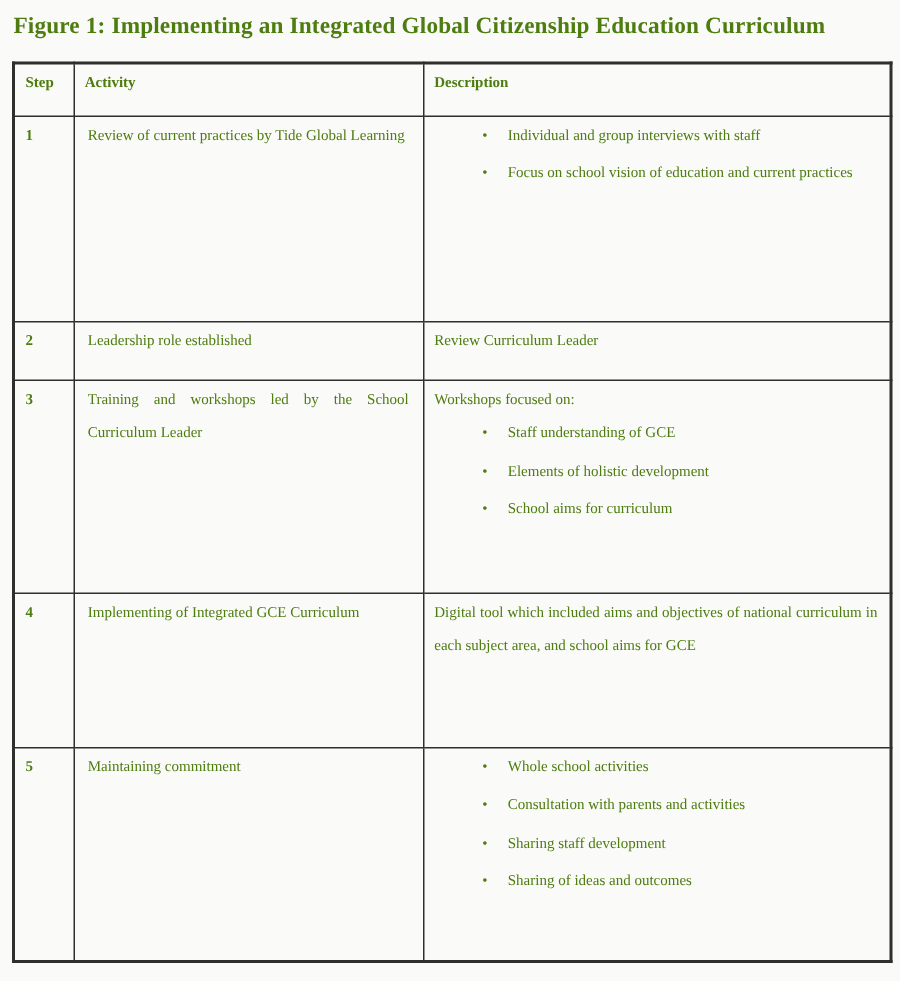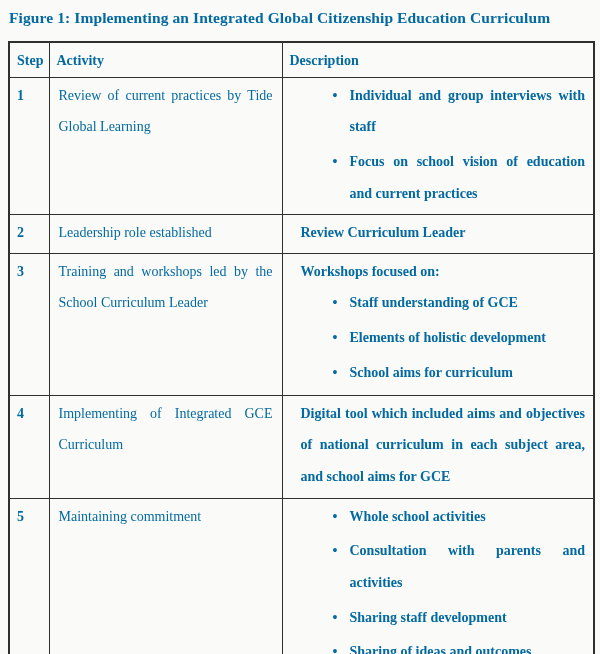--- a/index.html
+++ b/index.html
@@ -2,21 +2,21 @@
 <html><head>
 <meta charset="utf-8">
 <style>
   html, body { margin: 0; padding: 0; }
   .page {
     position: relative;
     width: 600px;
     height: 654px;
     background: #fafaf8;
     font-family: "Liberation Serif", serif;
-    color: #0369a1;
+    color: #4d7c0f;
     overflow: hidden;
     box-sizing: border-box;
   }
   .figure-title {
     padding: 9px 10px 0 9px;
     font-size: 15.5px;
     font-weight: bold;
     letter-spacing: 0.1px;
     white-space: nowrap;
   }
@@ -26,38 +26,38 @@
     width: 585px;
     margin: 14px 0 0 8px;
     border: 2px solid #2f2f2f;
   }
   col.c-step { width: 40px; }
   col.c-activity { width: 233px; }
   col.c-desc { width: 312px; }
   th, td {
     border: 1.5px solid #2f2f2f;
     vertical-align: top;
-    font-size: 14px;
+    font-size: 10px;
     line-height: 2.26;
     padding: 2px 8px 0 7px;
     text-align: left;
     font-weight: normal;
     box-sizing: border-box;
     overflow: hidden;
   }
   th { font-weight: bold; }
   tr.h-header { height: 35px; }
   tr.h-r1 { height: 137px; }
   tr.h-r2 { height: 39px; }
   tr.h-r3 { height: 142px; }
   tr.h-r4 { height: 103px; }
   tr.h-r5 { height: 143px; }
   td.step-cell { font-weight: bold; }
   td.activity-cell { text-align: justify; padding-left: 9px; padding-right: 9px; }
-  td.desc-cell { padding-left: 18px; font-weight: bold; }
+  td.desc-cell { padding-left: 7px; }
   .desc-text { text-align: justify; }
   ul.bullets {
     margin: 0;
     padding: 0 0 0 31px;
     list-style: none;
   }
   ul.bullets li {
     position: relative;
     padding-left: 18px;
     margin-bottom: 3px;

